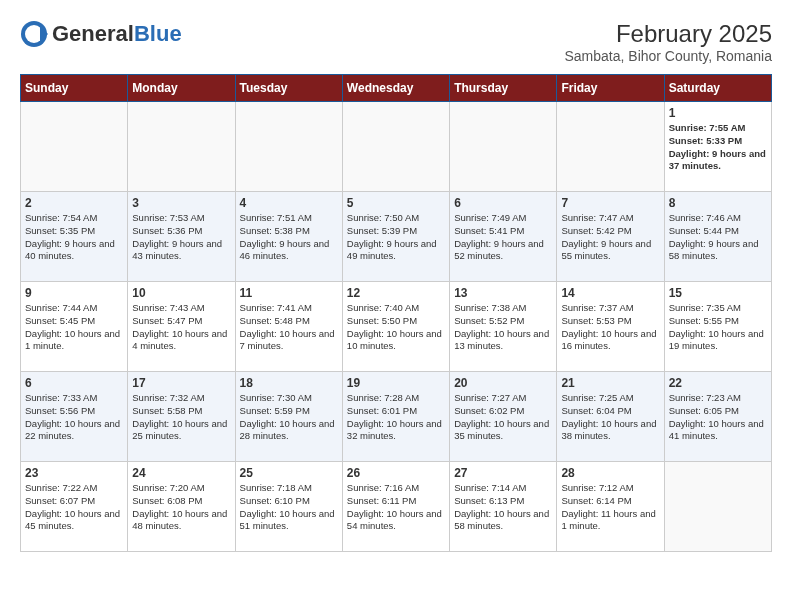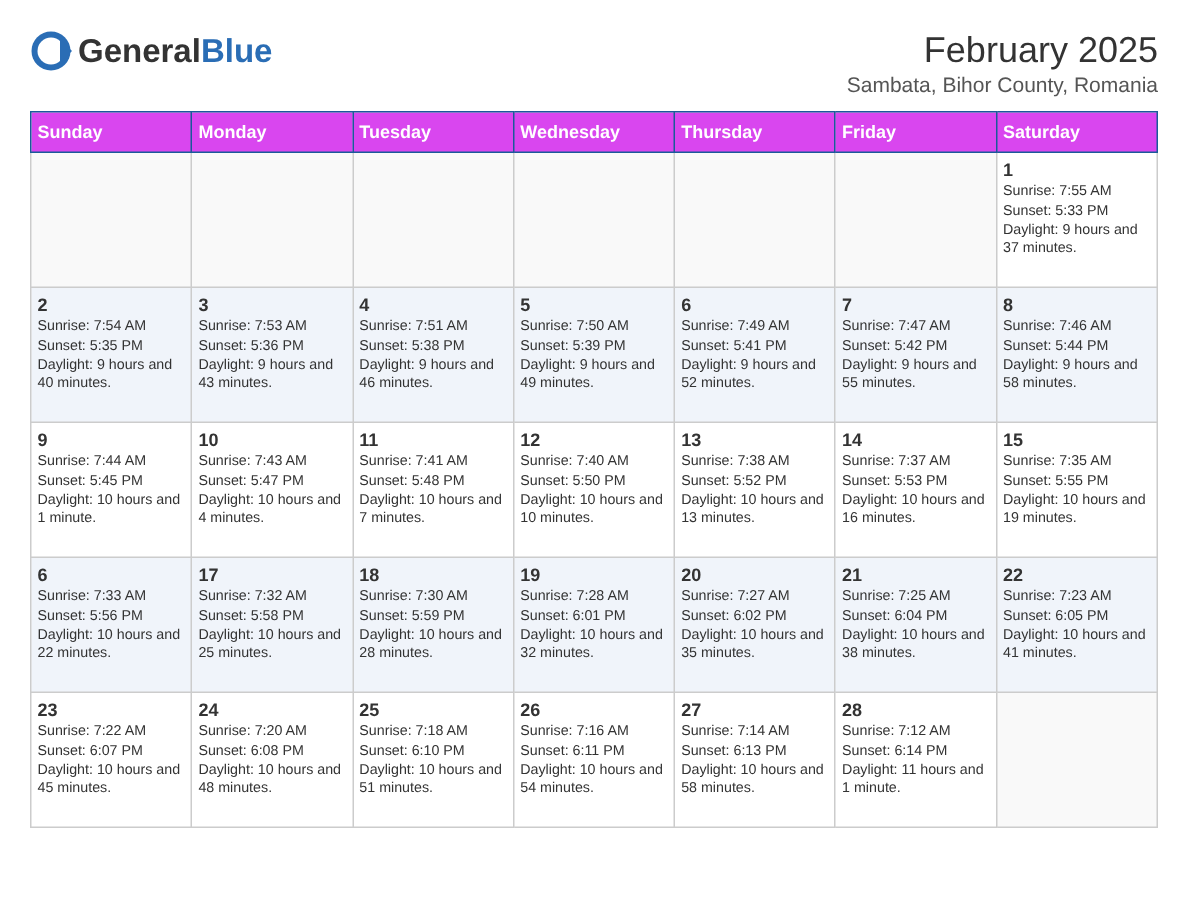--- a/index.html
+++ b/index.html
@@ -36,21 +36,21 @@
     .location-subtitle {
       font-size: 14px;
       color: #555;
     }
     .calendar-table {
       width: 100%;
       border-collapse: collapse;
       table-layout: fixed;
     }
     .calendar-table th {
-      background-color: #d946ef;
+      background-color: #7f1d1d;
       color: white;
       padding: 6px 4px;
       font-size: 12px;
       font-weight: bold;
       text-align: left;
       border: 1px solid #1a5a9a;
     }
     .calendar-table td {
       border: 1px solid #ccc;
       vertical-align: top;
@@ -115,21 +115,21 @@
   <tbody id="calendar-body">
   <tr>
         <td class="empty"></td>
         <td class="empty"></td>
         <td class="empty"></td>
         <td class="empty"></td>
         <td class="empty"></td>
         <td class="empty"></td>
         <td>
           <span class="day-number">1</span>
-          <div class="day-info" style="white-space: pre-line;">Sunrise: 7:55 AM
+          <div class="day-info" style="white-space: pre-line; font-weight: bold;">Sunrise: 7:55 AM
 Sunset: 5:33 PM
 Daylight: 9 hours and 37 minutes.</div>
         </td>
       </tr>
       <tr class="alt-row">
         <td>
           <span class="day-number">2</span>
           <div class="day-info" style="white-space: pre-line;">Sunrise: 7:54 AM
 Sunset: 5:35 PM
 Daylight: 9 hours and 40 minutes.</div>

